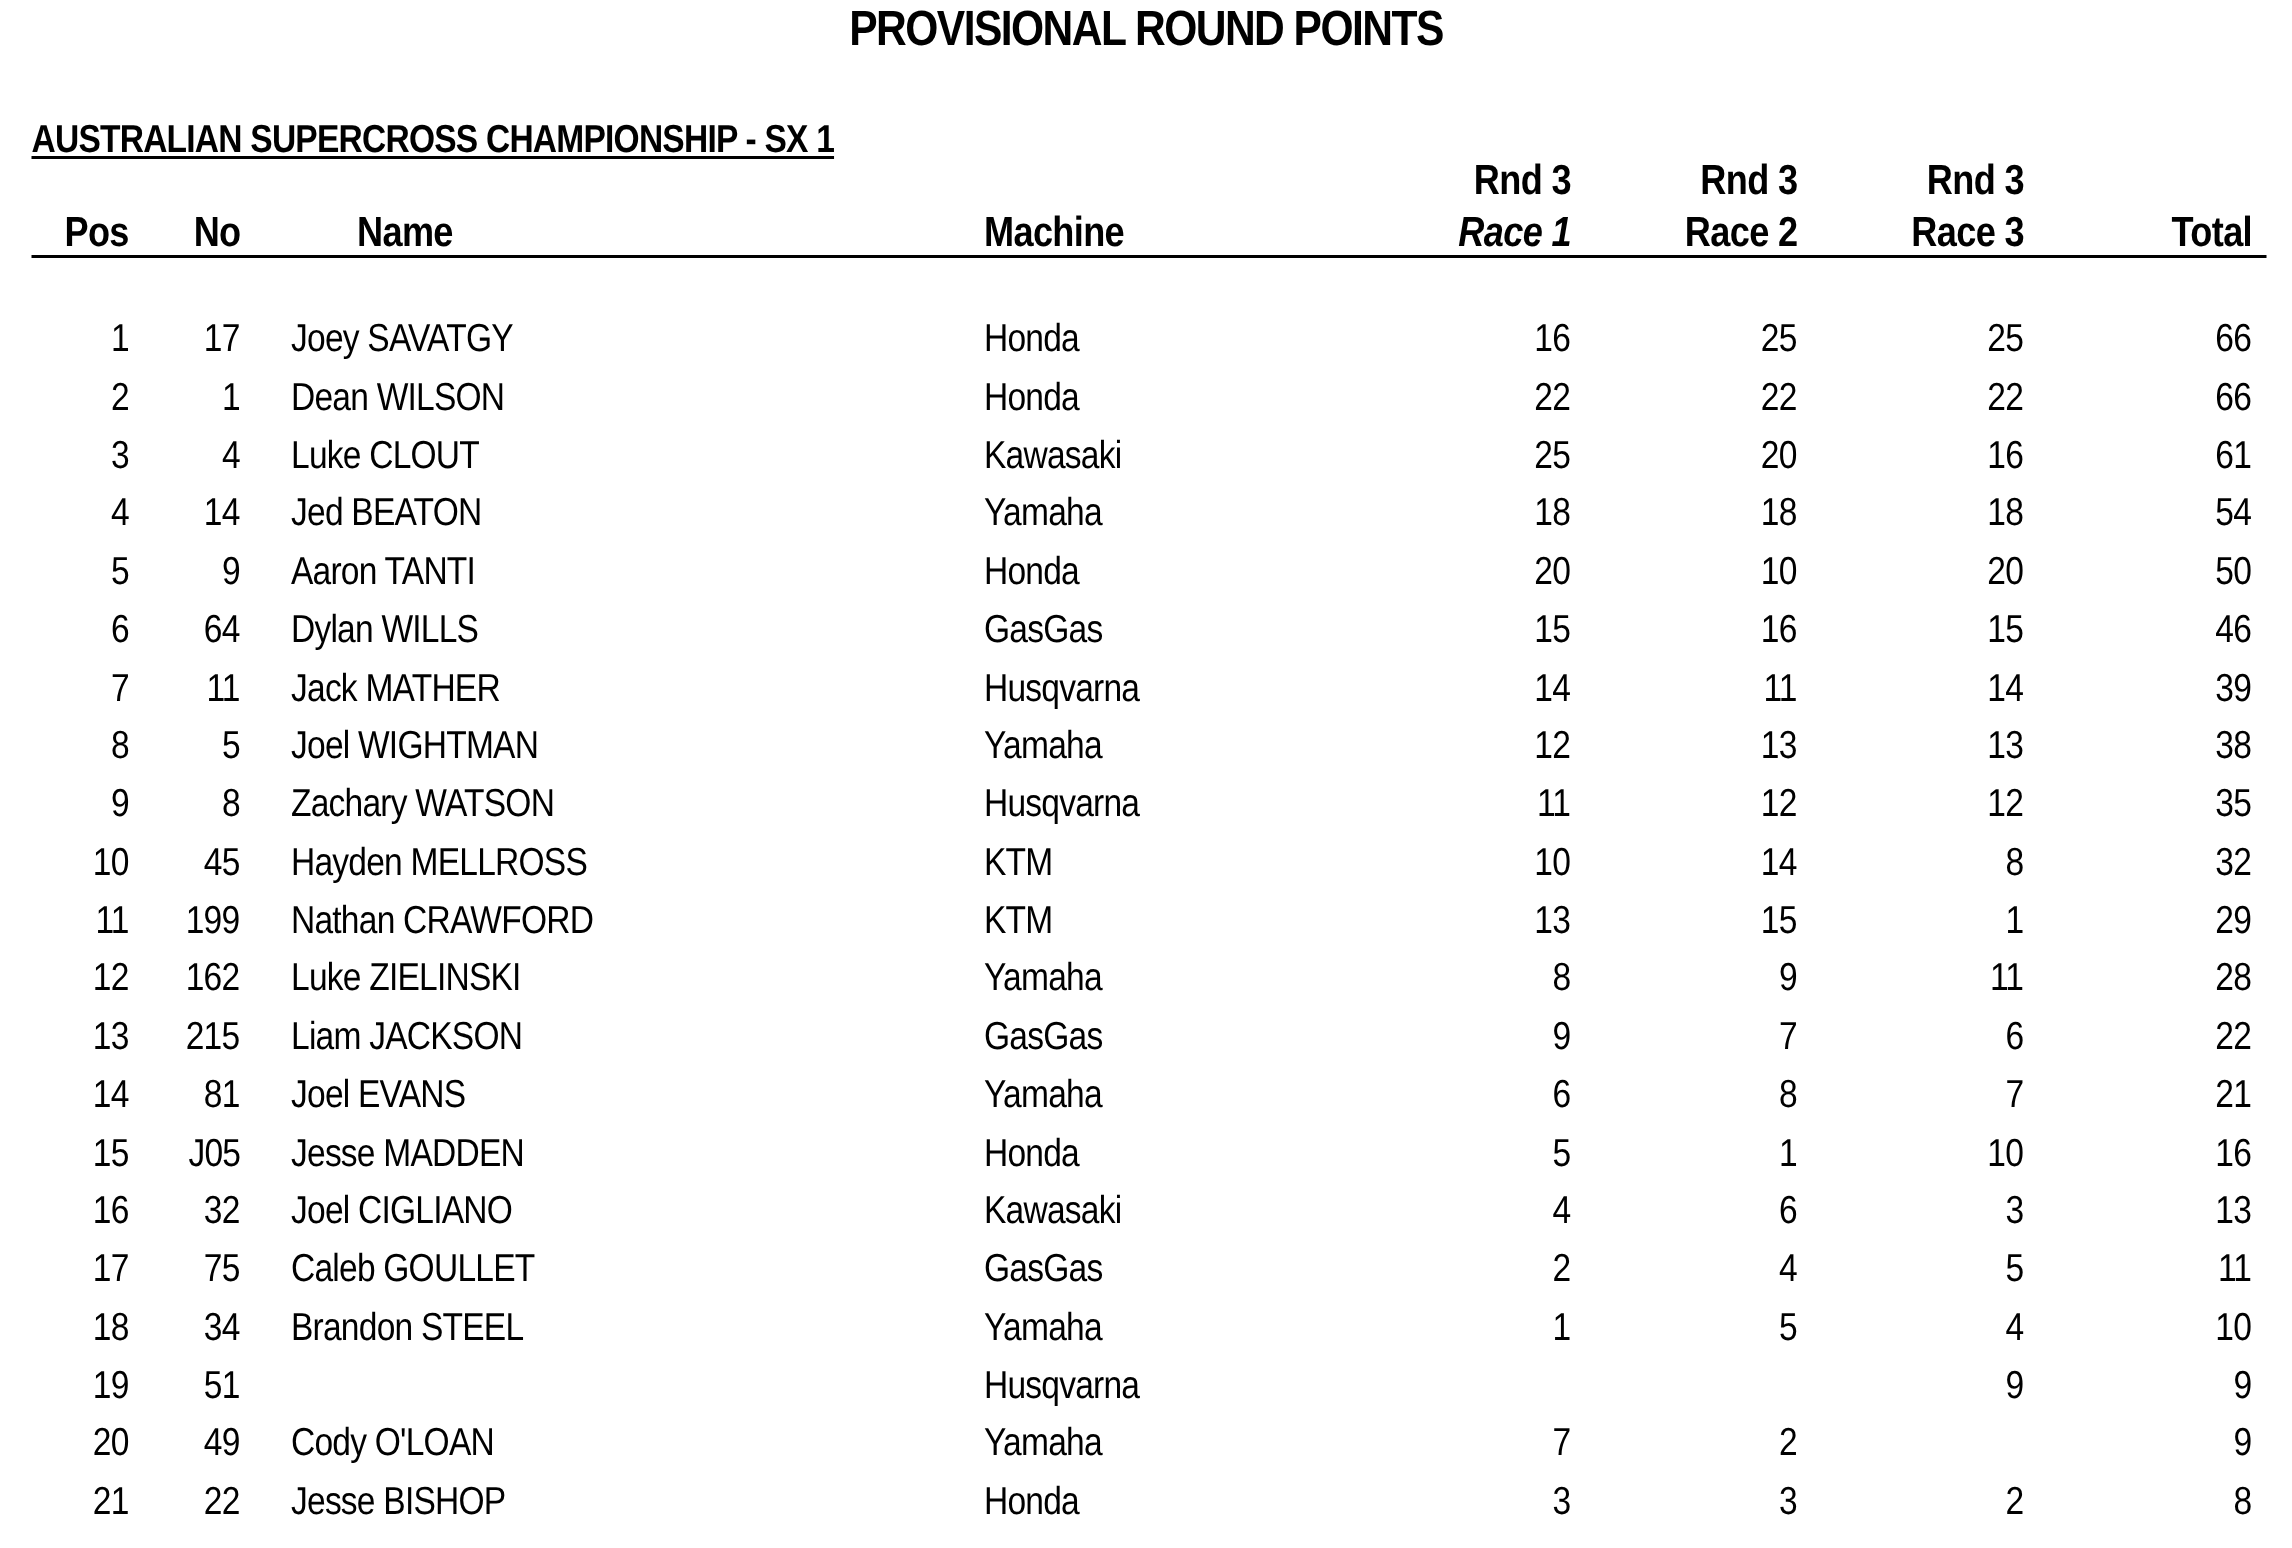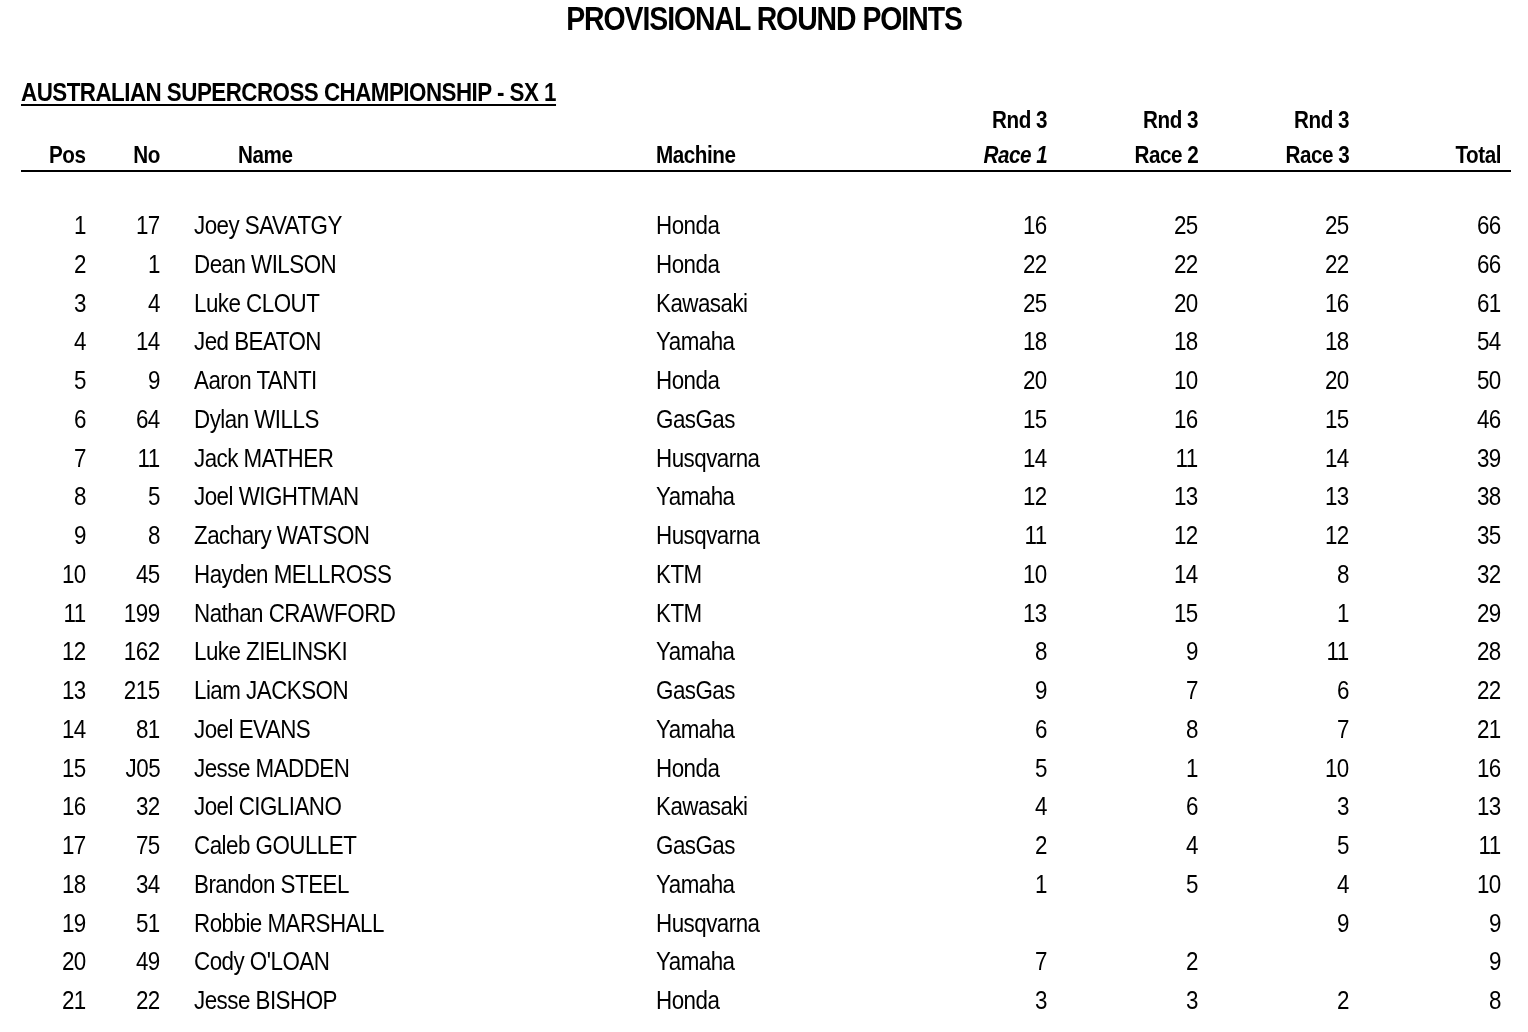--- a/index.html
+++ b/index.html
@@ -39,21 +39,21 @@
       text-decoration-thickness: 2px;
       text-underline-offset: 3px;
       letter-spacing: -0.6px;
       transform: scaleX(0.86);
       transform-origin: 0 0;
       white-space: nowrap;
     }
     .hdr {
       position: absolute;
       font-weight: bold;
-      font-size: 24px;
+      font-size: 28px;
       line-height: 35px;
       white-space: nowrap;
       letter-spacing: -0.5px;
     }
     .hdr.right { text-align: right; }
     .rule {
       position: absolute;
       top: 170px;
       left: 21px;
       width: 1490px;
@@ -297,21 +297,20 @@
       <div class="cell c-name"><span class="narrow">Brandon STEEL</span></div>
       <div class="cell c-mach"><span class="narrow">Yamaha</span></div>
       <div class="cell c-r1"><span class="narrow">1</span></div>
       <div class="cell c-r2"><span class="narrow">5</span></div>
       <div class="cell c-r3"><span class="narrow">4</span></div>
       <div class="cell c-total"><span class="narrow">10</span></div>
     </div>
     <div class="row">
       <div class="cell c-pos"><span class="narrow">19</span></div>
       <div class="cell c-no"><span class="narrow">51</span></div>
-      <div class="cell c-name"><span class="narrow">Robbie MARSHALL</span></div>
       <div class="cell c-mach"><span class="narrow">Husqvarna</span></div>
       <div class="cell c-r1"><span class="narrow"></span></div>
       <div class="cell c-r2"><span class="narrow"></span></div>
       <div class="cell c-r3"><span class="narrow">9</span></div>
       <div class="cell c-total"><span class="narrow">9</span></div>
     </div>
     <div class="row">
       <div class="cell c-pos"><span class="narrow">20</span></div>
       <div class="cell c-no"><span class="narrow">49</span></div>
       <div class="cell c-name"><span class="narrow">Cody O'LOAN</span></div>

